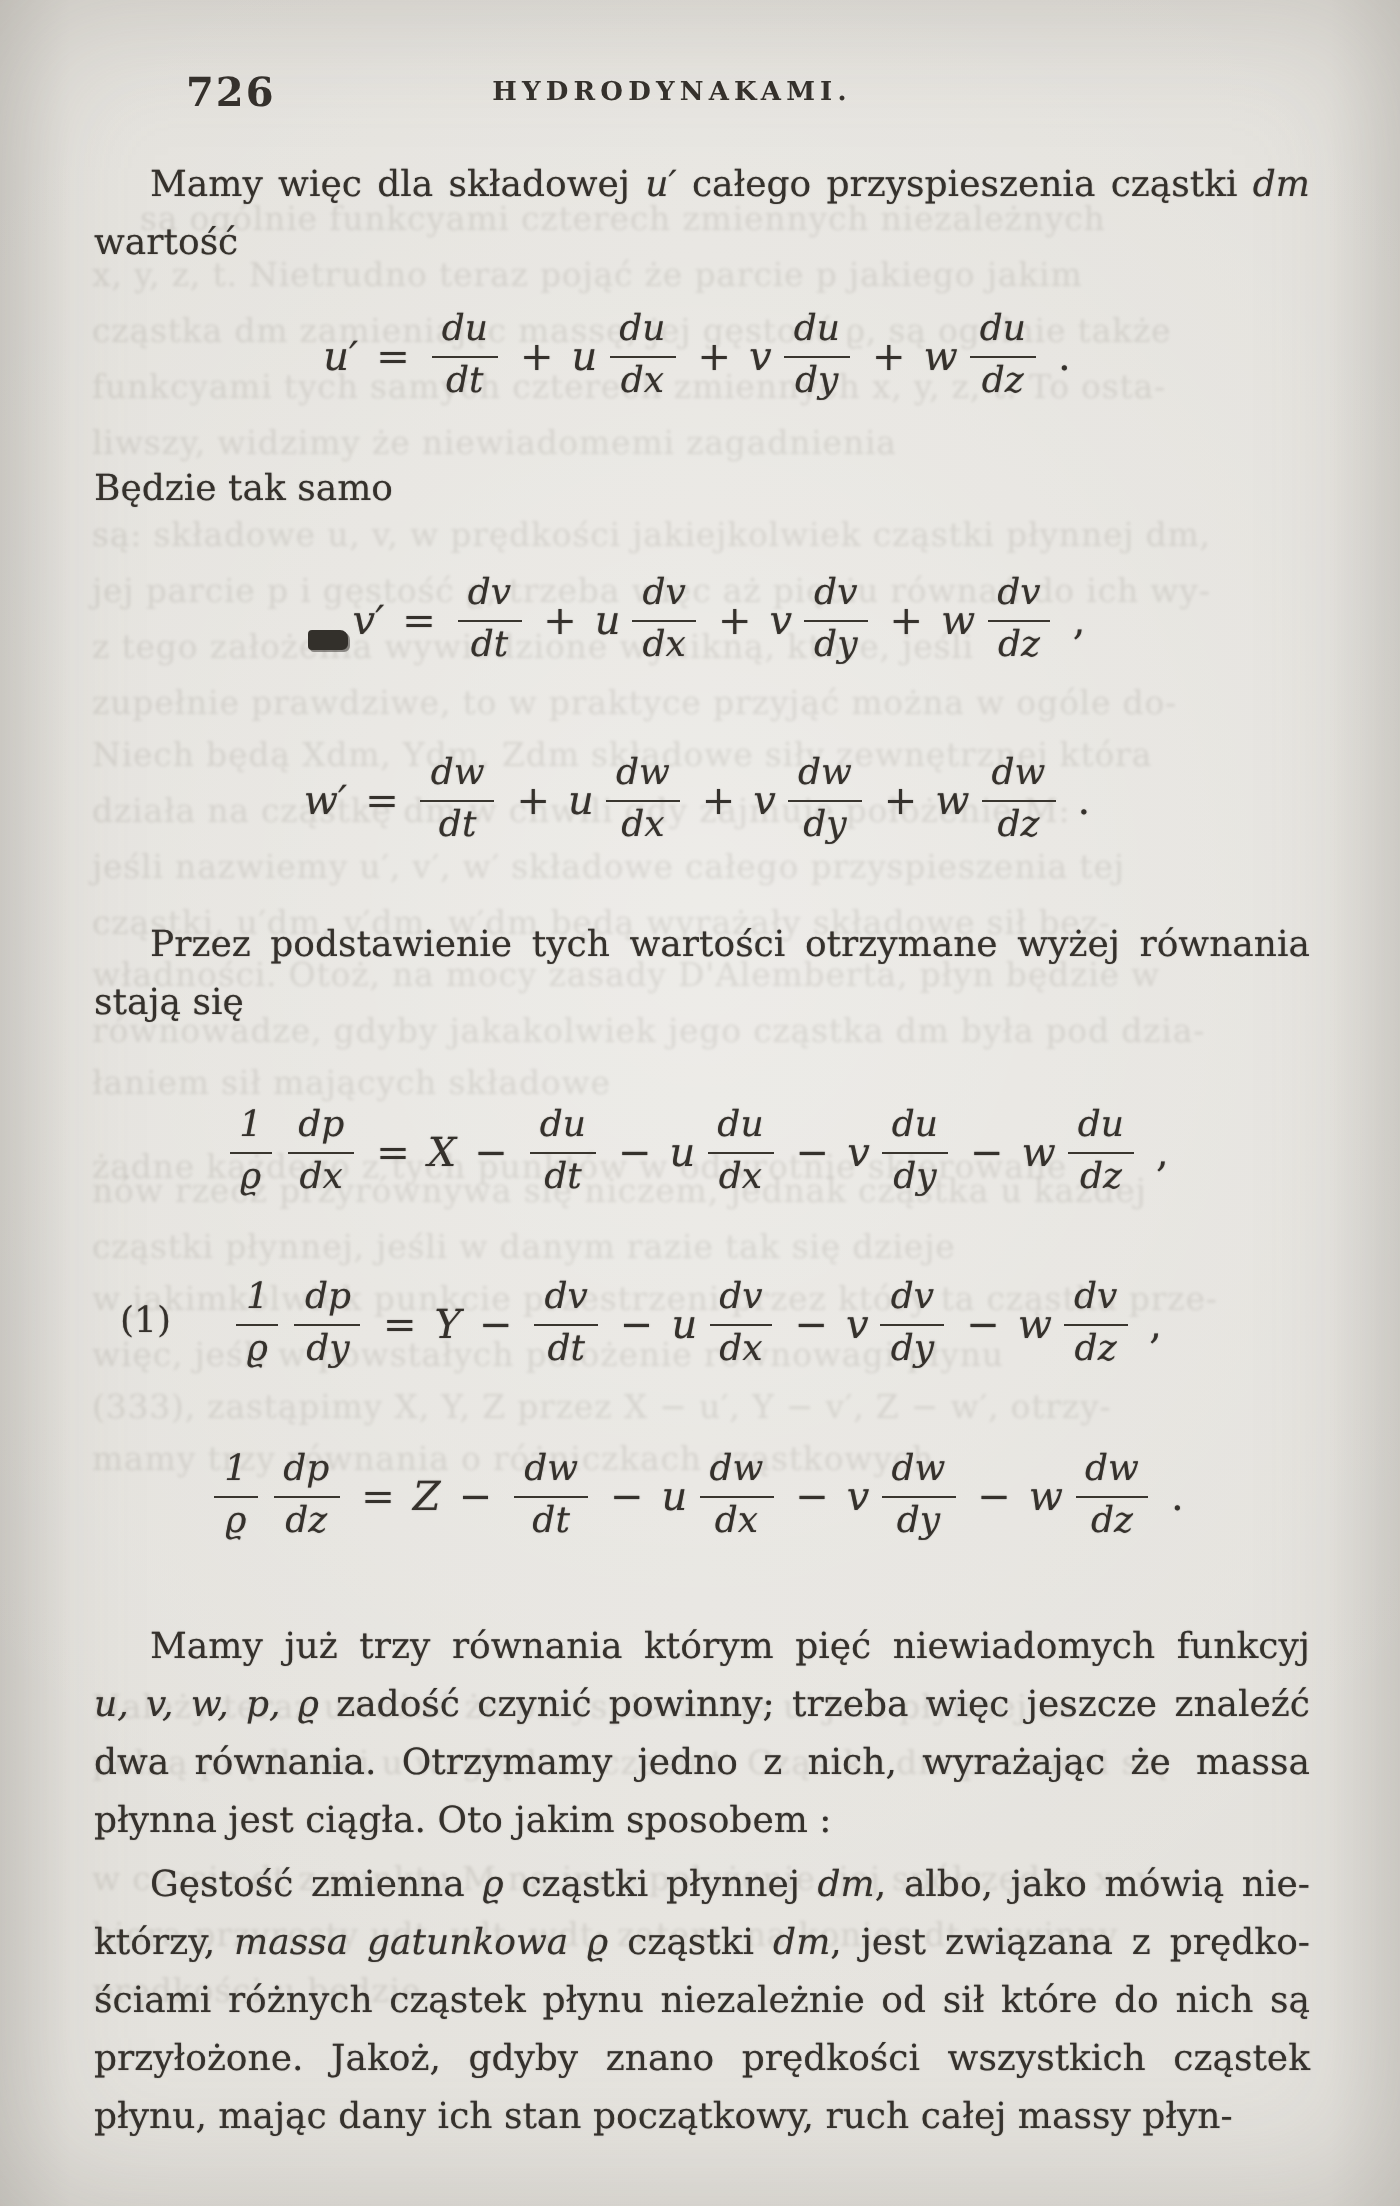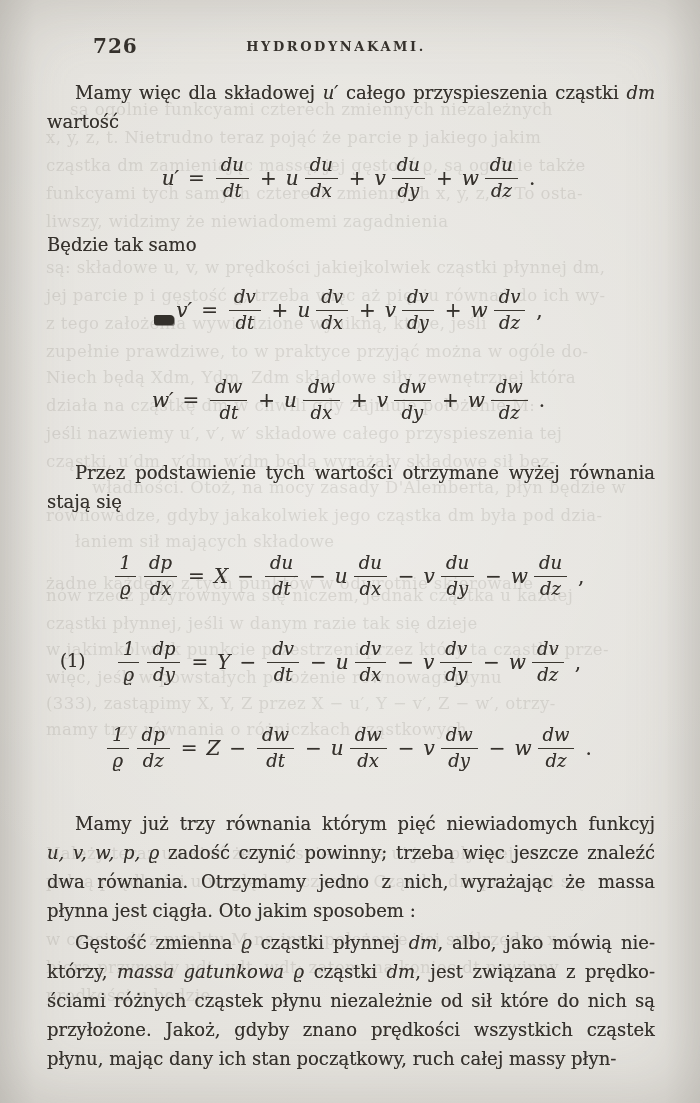--- a/index.html
+++ b/index.html
@@ -59,23 +59,23 @@
       <div class="bline" style="top: 184px; left: 46px;">funkcyami tych samych czterech zmiennych x, y, z, t. To osta-</div>
       <div class="bline" style="top: 212px; left: 46px;">liwszy, widzimy że niewiadomemi zagadnienia</div>
       <div class="bline" style="top: 258px; left: 46px;">są: składowe u, v, w prędkości jakiejkolwiek cząstki płynnej dm,</div>
       <div class="bline" style="top: 286px; left: 46px;">jej parcie p i gęstość ϱ, trzeba więc aż pięciu równań do ich wy-</div>
       <div class="bline" style="top: 314px; left: 46px;">z tego założenia wywiedzione wynikną, które, jeśli</div>
       <div class="bline" style="top: 342px; left: 46px;">zupełnie prawdziwe, to w praktyce przyjąć można w ogóle do-</div>
       <div class="bline" style="top: 368px; left: 46px;">Niech będą Xdm, Ydm, Zdm składowe siły zewnętrznej która</div>
       <div class="bline" style="top: 396px; left: 46px;">działa na cząstkę dm w chwili gdy zajmuje położenie M:</div>
       <div class="bline" style="top: 424px; left: 46px;">jeśli nazwiemy u′, v′, w′ składowe całego przyspieszenia tej</div>
       <div class="bline" style="top: 452px; left: 46px;">cząstki, u′dm, v′dm, w′dm będą wyrażały składowe sił bez-</div>
-      <div class="bline" style="top: 478px; left: 46px; margin-left: 46px;">władności. Otoż, na mocy zasady D'Alemberta, płyn będzie w</div>
+      <div class="bline" style="top: 478px; left: 46px;">władności. Otoż, na mocy zasady D'Alemberta, płyn będzie w</div>
       <div class="bline" style="top: 506px; left: 46px;">równowadze, gdyby jakakolwiek jego cząstka dm była pod dzia-</div>
-      <div class="bline" style="top: 532px; left: 46px; margin-left: 29px;">łaniem sił mających składowe</div>
+      <div class="bline" style="top: 532px; left: 46px;">łaniem sił mających składowe</div>
       <div class="bline" style="top: 574px; left: 46px;">żadne każdego z tych punktów w odwrotnie skierowane</div>
       <div class="bline" style="top: 586px; left: 46px;">nów rzecz przyrównywa się niczem, jednak cząstka u każdej</div>
       <div class="bline" style="top: 614px; left: 46px;">cząstki płynnej, jeśli w danym razie tak się dzieje</div>
       <div class="bline" style="top: 640px; left: 46px;">w jakimkolwiek punkcie przestrzeni przez który ta cząstka prze-</div>
       <div class="bline" style="top: 668px; left: 46px;">więc, jeśli w powstałych położenie równowagi płynu</div>
       <div class="bline" style="top: 694px; left: 46px;">(333), zastąpimy X, Y, Z przez X − u′, Y − v′, Z − w′, otrzy-</div>
       <div class="bline" style="top: 720px; left: 46px;">mamy trzy równania o różniczkach cząstkowych</div>
       <div class="bline" style="top: 844px; left: 46px;">Należy teraz uważać że przyspieszenie u′ jest płynnej ze-</div>
       <div class="bline" style="top: 872px; left: 46px;">pełną prędkości u względem czasu t. Cząstka dm przenosi się</div>
       <div class="bline" style="top: 930px; left: 46px;">w czasie dt z punktu M na inne położenie, jej spółrzędne x, y,</div>

